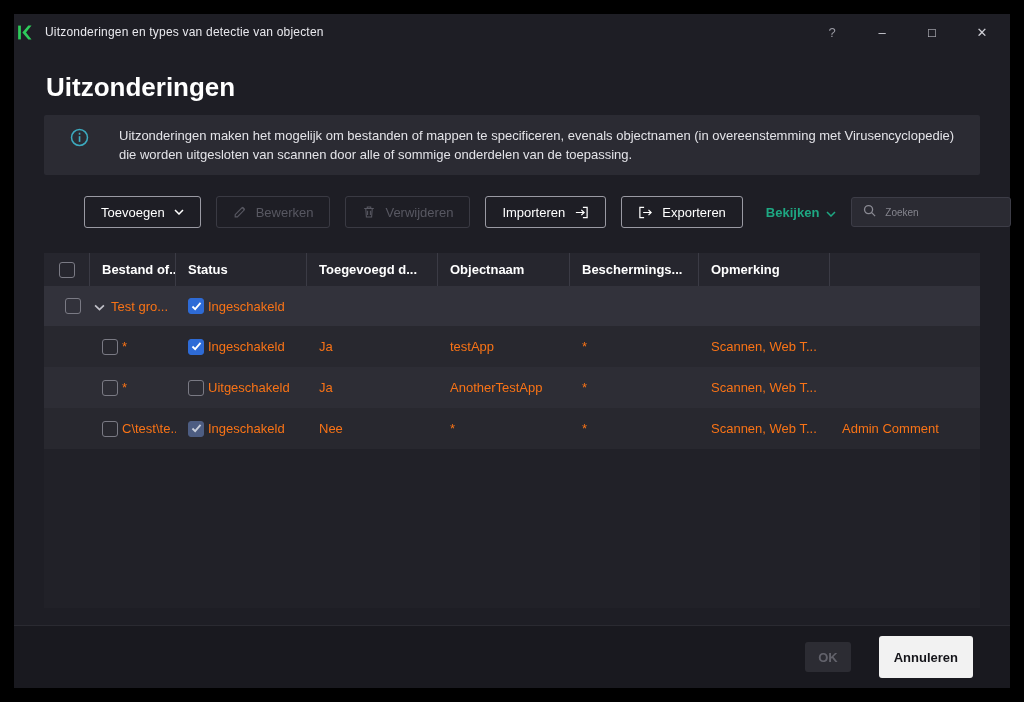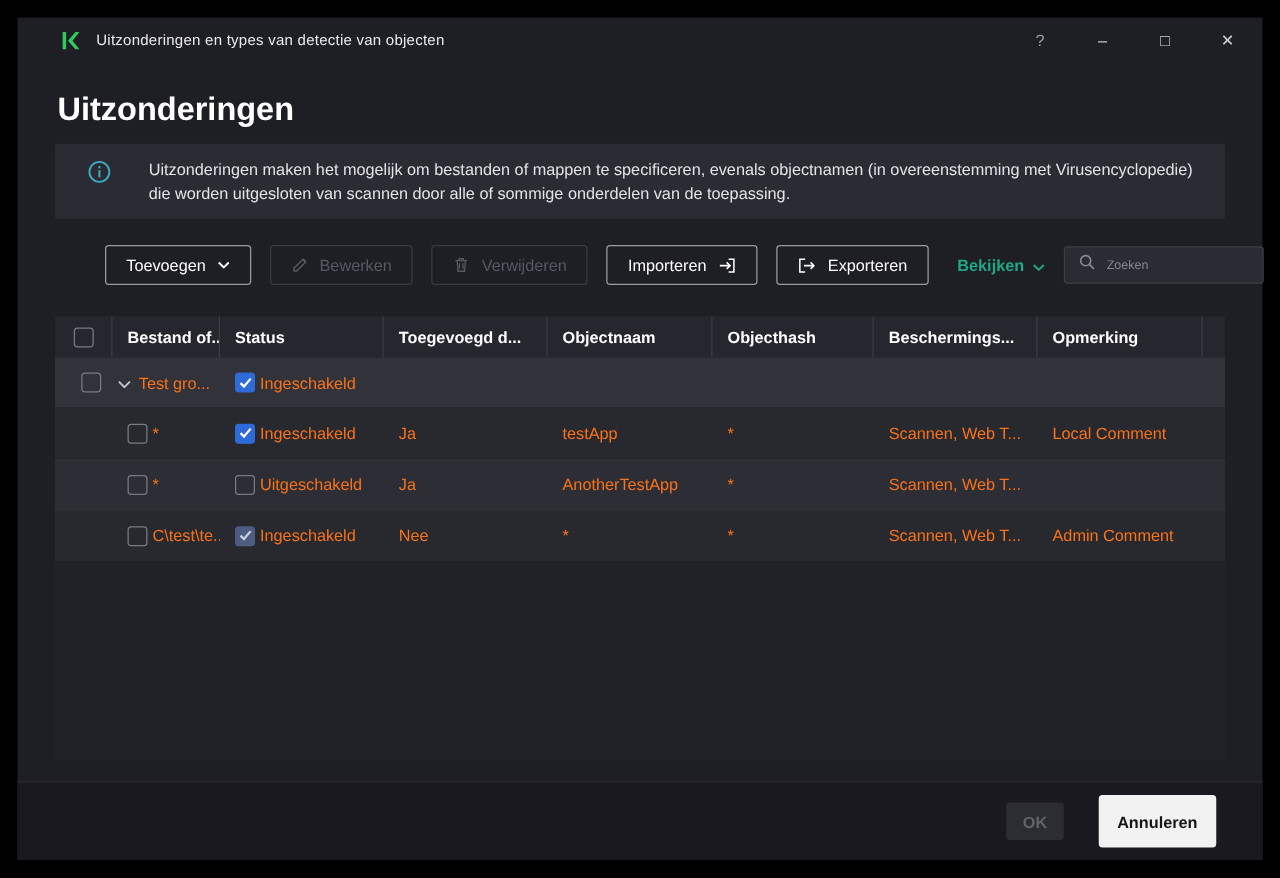--- a/index.html
+++ b/index.html
@@ -1,20 +1,20 @@
 <!DOCTYPE html>
 <html><head>
 <meta charset="utf-8">
 <style>
   * { margin:0; padding:0; box-sizing:border-box; }
   html,body { width:1024px; height:702px; background:#000; font-family:"Liberation Sans", sans-serif; overflow:hidden; }
   .window { position:absolute; left:14px; top:14px; width:996px; height:674px; background:#1e1e25; color:#e6e6ea; }
 
   
-  .titlebar { height:36px; display:flex; align-items:center; padding-left:34px; }
+  .titlebar { height:36px; display:flex; align-items:center; padding-left:2px; }
   .logo { width:17px; height:17px; display:inline-flex; align-items:center; justify-content:center; }
   .titlebar .title { margin-left:12px; font-size:12px; color:#e9e9ee; letter-spacing:.2px; }
   .win-controls { margin-left:auto; display:flex; align-items:center; gap:34px; padding-right:20px; }
   .win-btn { width:16px; text-align:center; font-size:13px; color:#cfcfd6; cursor:default; }
   .win-btn.help { color:#9a9aa3; }
 
   
   .page-heading { margin:22px 0 0 32px; font-size:26px; font-weight:700; color:#ffffff; }
 
   
@@ -160,21 +160,20 @@
 
   <div class="tbl">
     <div class="grid thead">
       <div class="cell c-center">
           <span class="cbx"></span>
         </div>
       <div class="cell">Bestand of...</div>
       <div class="cell">Status</div>
       <div class="cell">Toegevoegd d...</div>
       <div class="cell">Objectnaam</div>
-      <div class="cell">Objecthash</div>
       <div class="cell">Beschermings...</div>
       <div class="cell">Opmerking</div>
       <div class="cell"></div>
     </div>
 
     <div class="grid trow group">
       <div class="cell c-center">
           <span class="cbx"></span>
         </div>
       <div class="cell chev-cell">
@@ -210,21 +209,20 @@
             <svg width="11" height="9" viewBox="0 0 12 10">
               <path d="M1.5 5l3 3 6-7" stroke="#ffffff" stroke-width="2" fill="none"></path>
             </svg>
           </span>
         <span>Ingeschakeld</span>
       </div>
       <div class="cell">Ja</div>
       <div class="cell">testApp</div>
       <div class="cell">*</div>
       <div class="cell">Scannen, Web T...</div>
-      <div class="cell">Local Comment</div>
       <div class="cell"></div>
     </div>
 
     <div class="grid trow r-even">
       <div class="cell c-center"></div>
       <div class="cell">
         <span class="cbx"></span>
         <span>*</span>
       </div>
       <div class="cell">

